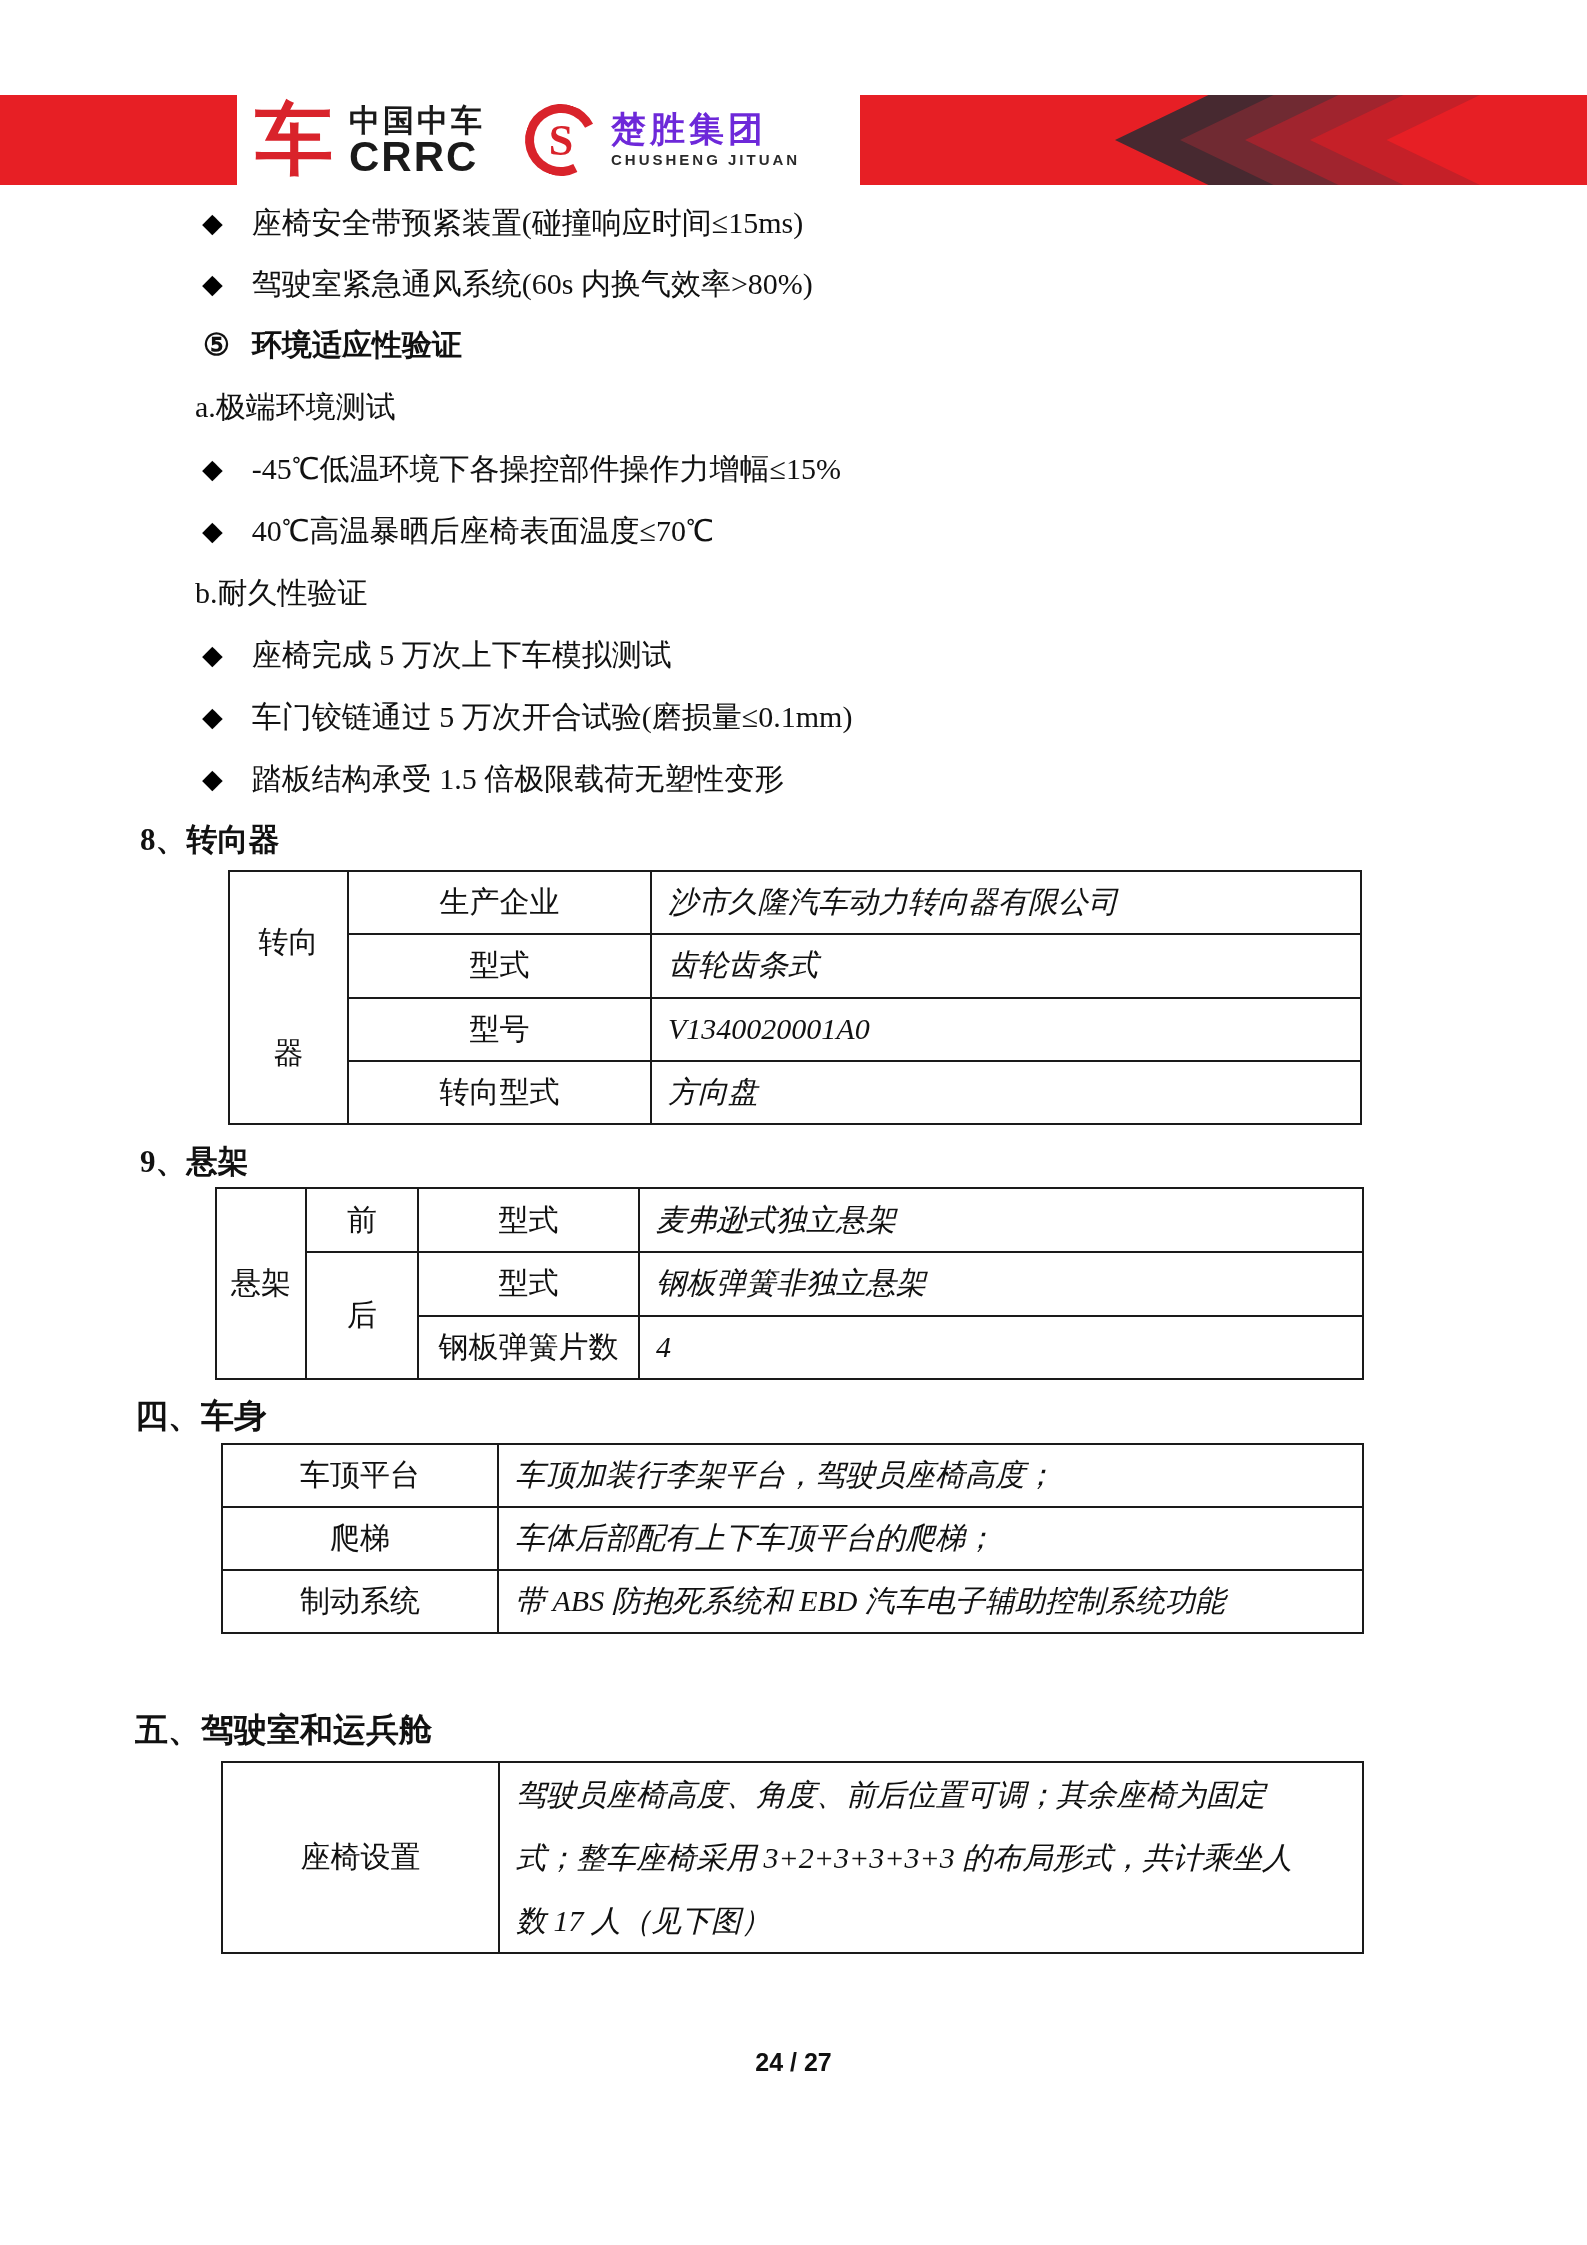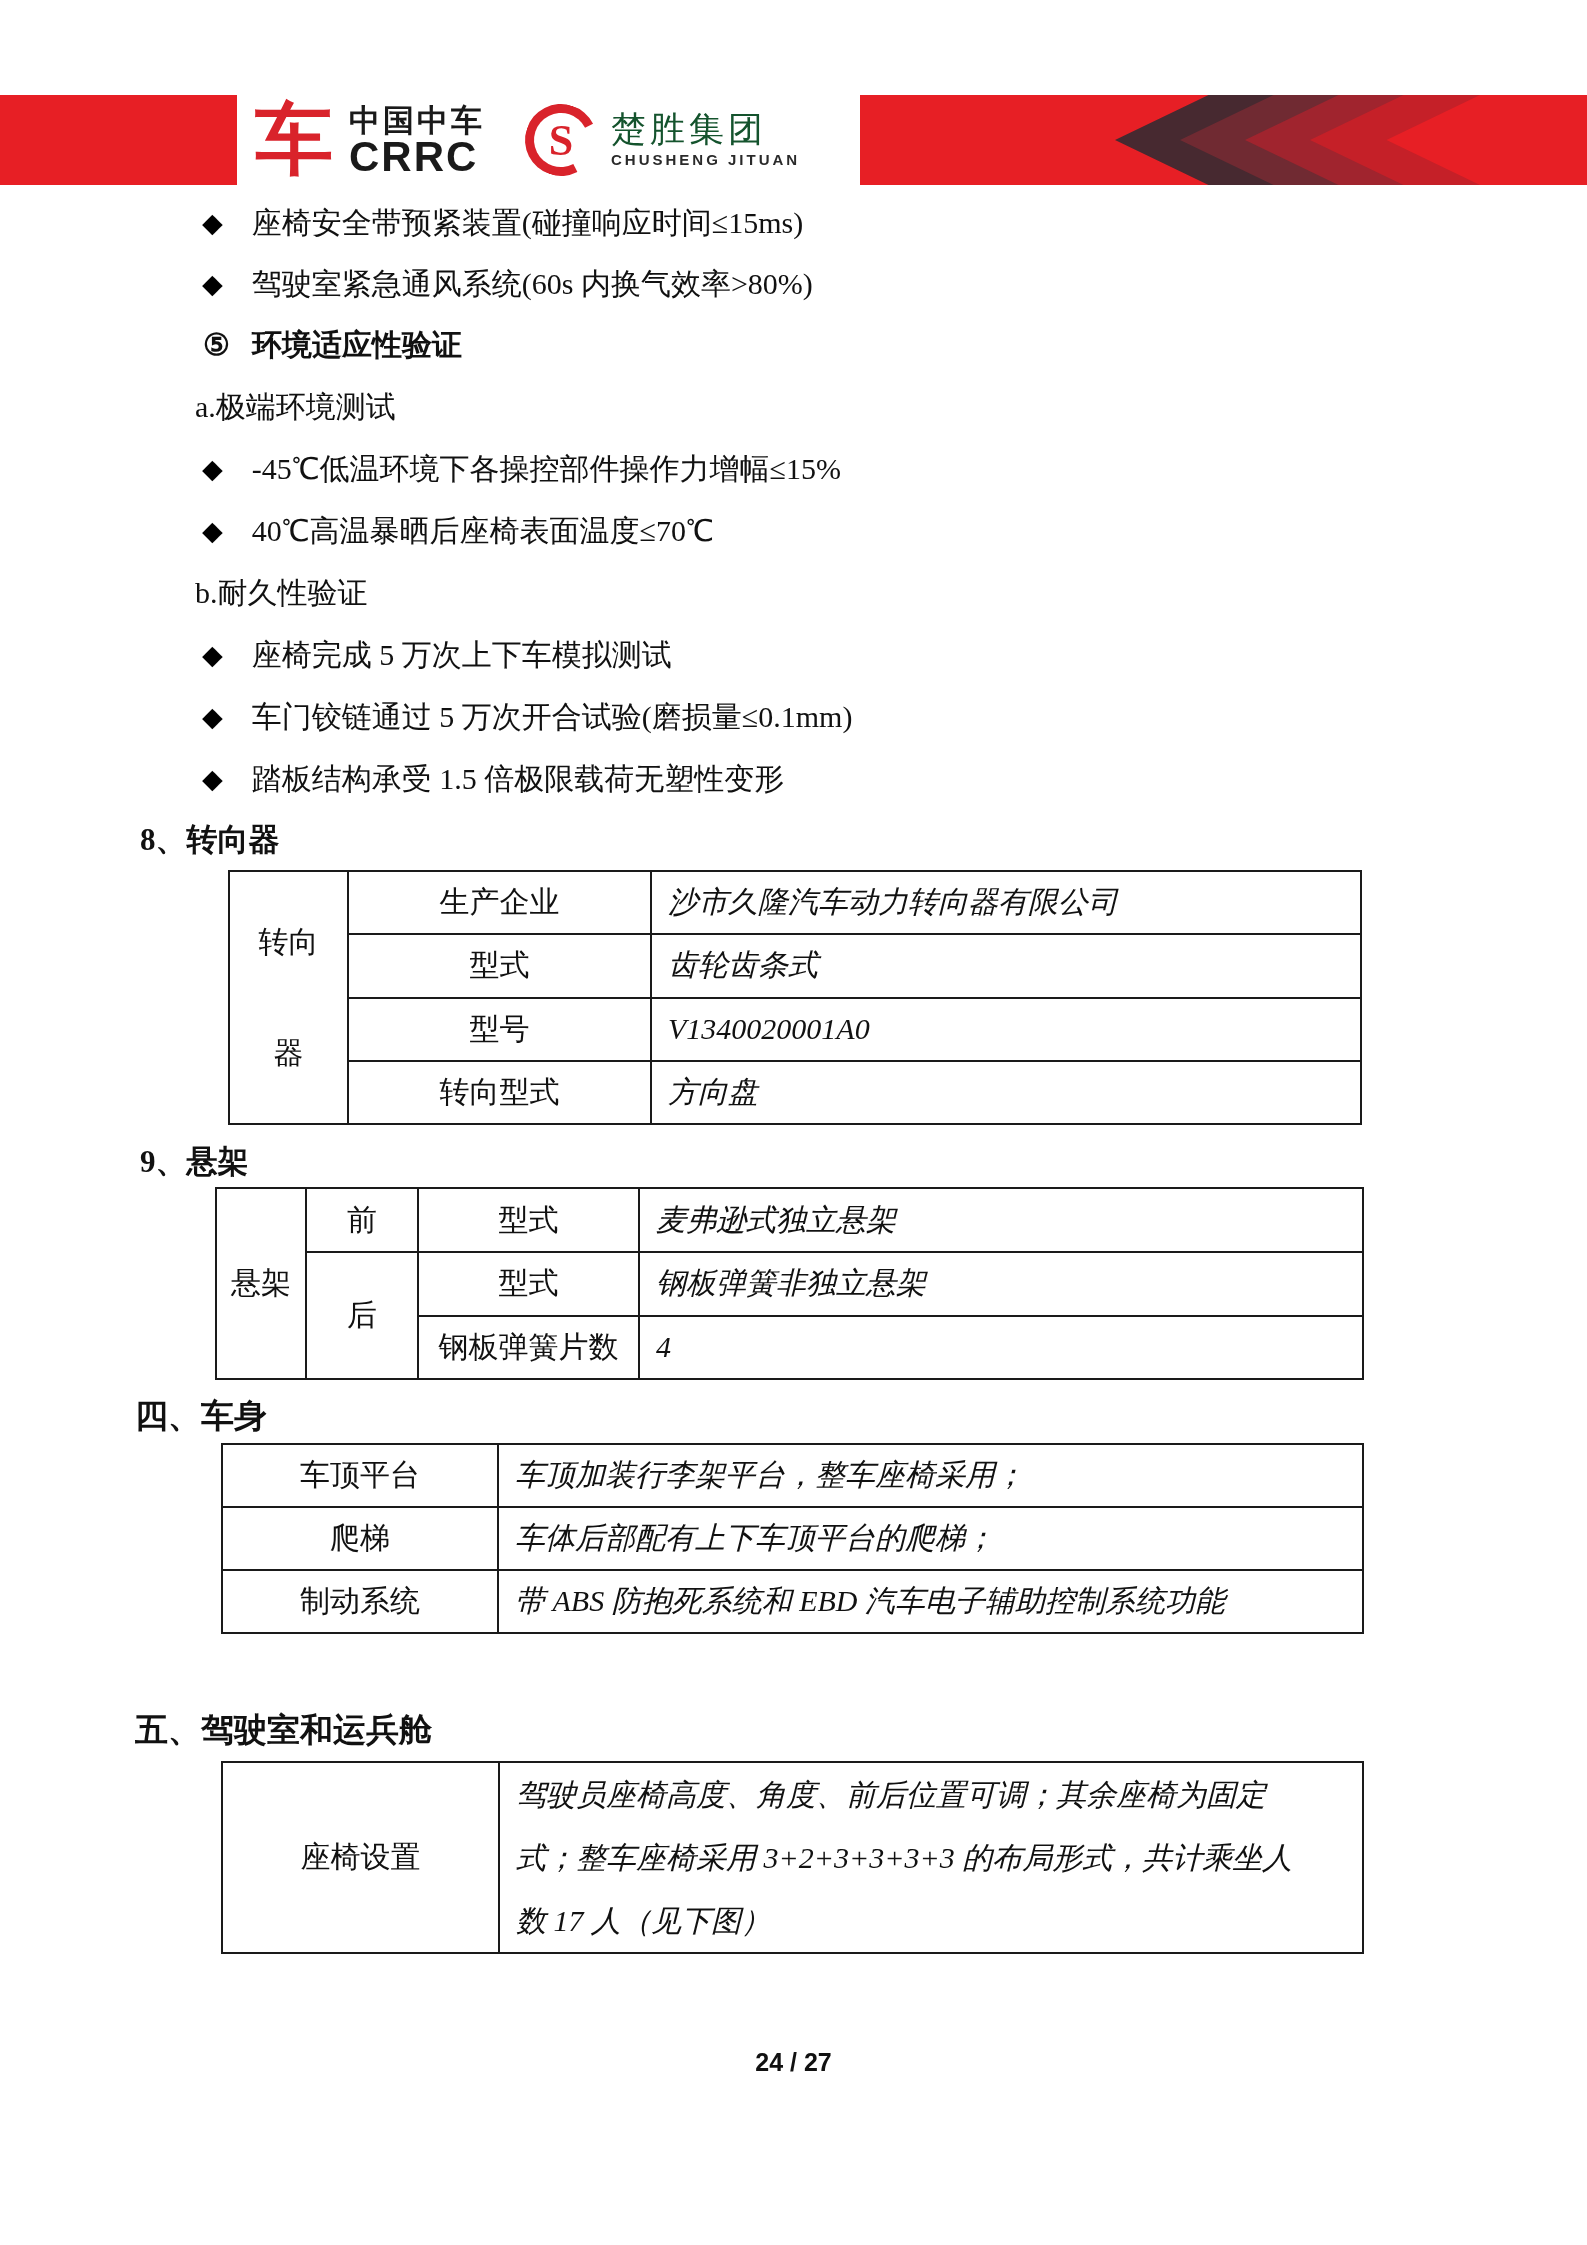--- a/index.html
+++ b/index.html
@@ -29,21 +29,21 @@
   .crrc-cn { font-size:31px; font-weight:bold; color:#1a1a1a; letter-spacing:3px; line-height:33px; }
   .crrc-en { font-size:42px; font-weight:bold; color:#1a1a1a; letter-spacing:2px;
              line-height:40px; font-family:"Liberation Sans", sans-serif; }
   .cs-logo { display:flex; align-items:center; margin-left:40px; }
   .cs-mark { position:relative; width:72px; height:72px; border:9px solid #d9232b;
              border-right-color:transparent; border-radius:50%;
              transform:rotate(18deg); display:flex; align-items:center; justify-content:center; }
   .cs-mark i { font-style:normal; transform:rotate(-18deg); color:#d9232b; font-weight:bold;
                font-size:44px; font-family:"Liberation Serif", serif; }
   .cs-text { margin-left:14px; display:flex; flex-direction:column; }
-  .cs-cn { font-size:35px; font-weight:normal; color:#14532d; letter-spacing:4px; line-height:40px; }
+  .cs-cn { font-size:35px; font-weight:bold; color:#6d28d9; letter-spacing:4px; line-height:40px; }
   .cs-en { font-size:15px; font-weight:bold; color:#2a2a2a; letter-spacing:3px;
            line-height:20px; font-family:"Liberation Sans", sans-serif; }
 
   
   .line { position:absolute; left:202px; font-size:30px; line-height:42px; white-space:nowrap;
           display:flex; align-items:center; }
   .line .diamond { font-size:27px; margin-right:29px; color:#000; }
   .sub-num { position:absolute; left:203px; font-size:30px; font-weight:bold; line-height:42px; }
   .sub-num .num { margin-right:22px; }
   .plain { position:absolute; left:195px; font-size:30px; line-height:42px; white-space:nowrap; }
@@ -190,21 +190,21 @@
 
   <div class="sec-h big" style="top:1394px">四、车身</div>
   <table style="left:221px; top:1443px; width:1141px;">
     <colgroup>
         <col style="width:276px">
         <col style="width:865px">
       </colgroup>
     <tbody>
     <tr>
       <td class="c" style="height:63px">车顶平台</td>
-      <td class="v">车顶加装行李架平台，整车座椅采用；</td>
+      <td class="v">车顶加装行李架平台，驾驶员座椅高度；</td>
     </tr>
     <tr>
       <td class="c" style="height:63px">爬梯</td>
       <td class="v">车体后部配有上下车顶平台的爬梯；</td>
     </tr>
     <tr>
       <td class="c" style="height:63px">制动系统</td>
       <td class="v">带 ABS 防抱死系统和 EBD 汽车电子辅助控制系统功能</td>
     </tr>
   </tbody>

